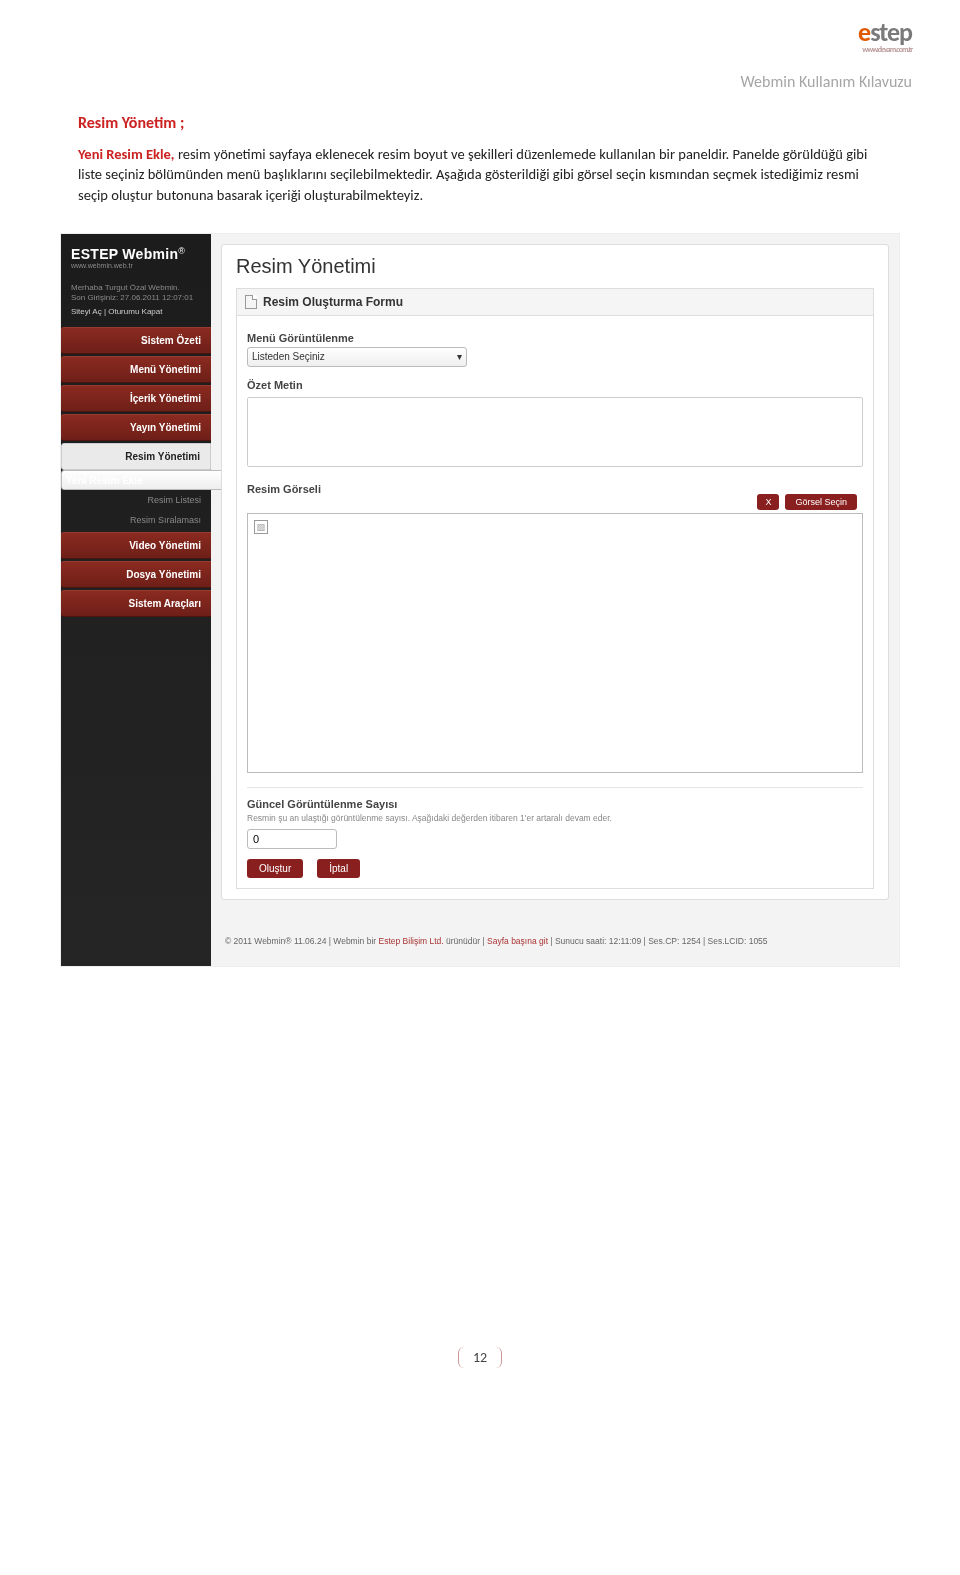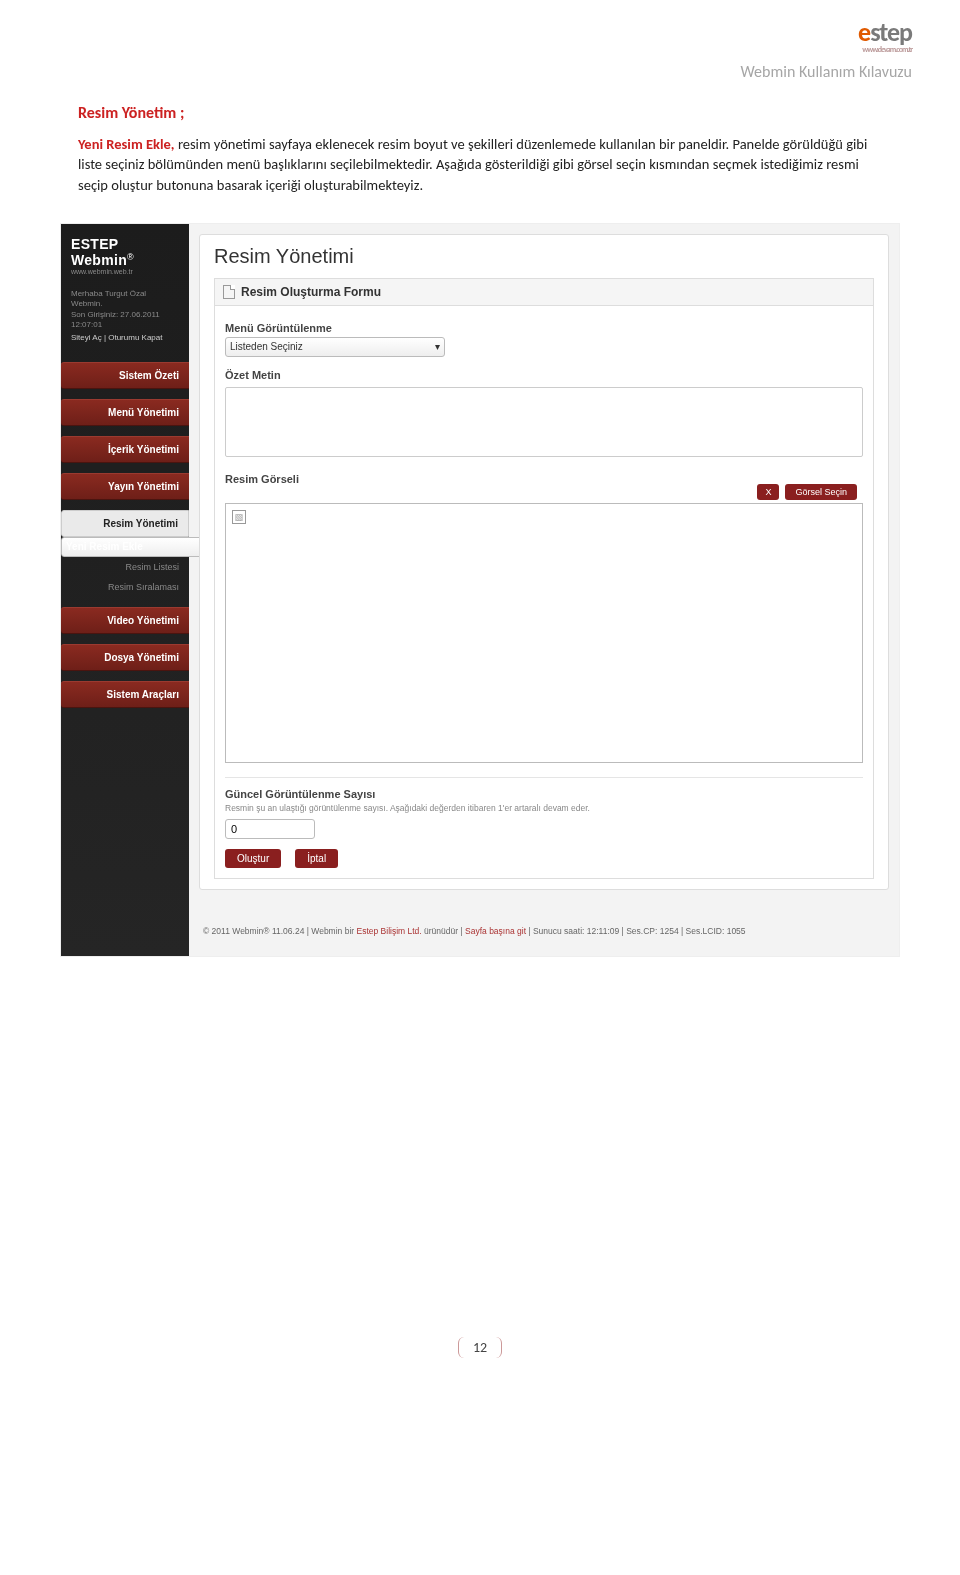--- a/index.html
+++ b/index.html
@@ -2,34 +2,34 @@
 <html><head>
 <meta charset="utf-8">
 <style>
   * { box-sizing: border-box; margin: 0; padding: 0; }
   body { font-family: Calibri, Arial, sans-serif; width: 960px; background: #fff; color: #222; }
   .page-header { text-align: right; padding: 16px 48px 4px 0; position: relative; }
   .logo-estep { display: inline-block; font-weight: bold; font-size: 26px; letter-spacing: -1px; }
   .logo-orange { color: #e05a00; }
   .logo-gray { color: #7a7a7a; }
   .logo-sub { font-size: 8px; color: #b99; margin-top: -4px; }
-  .doc-title { color: #a6a6a6; font-size: 16px; margin-top: 6px; padding-left: 23px; }
+  .doc-title { color: #a6a6a6; font-size: 16px; margin-top: 16px; padding-left: 23px; }
   .content { padding: 18px 70px 10px 78px; }
   .sec-title { color: #c22; font-weight: bold; font-size: 16px; margin-bottom: 12px; }
   .para { font-size: 14.5px; line-height: 1.4; }
   .red { color: #c22; font-weight: bold; }
   .screenshot { margin: 18px 60px 0 60px; background: #f3f3f3; border: 1px solid #eee; font-family: Arial, sans-serif; font-size: 11px; color: #333; display: flex; }
-  .sidebar { width: 128px; background: linear-gradient(#1c1c1c, #252525); color: #c9c9c9; display: flex; flex-direction: column; padding-bottom: 40px; }
+  .sidebar { width: 150px; background: linear-gradient(#1c1c1c, #252525); color: #c9c9c9; display: flex; flex-direction: column; padding-bottom: 40px; }
   .brand { padding: 12px 10px 6px 10px; color: #fff; }
   .brand-main { font-size: 14px; font-weight: bold; letter-spacing: .3px; }
   .brand-reg { font-size: 9px; vertical-align: super; }
   .brand-sub { font-size: 7px; color: #8a8a8a; }
   .welcome { padding: 8px 10px; font-size: 8px; color: #8a8a8a; line-height: 1.3; }
   .welcome .links { color: #ccc; margin-top: 3px; }
-  .menu-item { background: linear-gradient(#8a2a20, #6e1f18); border-top: 1px solid #9a3a30; border-bottom: 1px solid #4a140f; padding: 7px 10px; color: #fff; font-size: 10px; font-weight: bold; text-align: right; margin-top: 10px; border-radius: 3px 0 0 3px; }
+  .menu-item { background: linear-gradient(#8a2a20, #6e1f18); border-top: 1px solid #9a3a30; border-bottom: 1px solid #4a140f; padding: 7px 10px; color: #fff; font-size: 10px; font-weight: bold; text-align: right; margin-top: 2px; border-radius: 3px 0 0 3px; }
   .menu-item.active { background: #eaeaea; color: #222; border: 1px solid #ccc; }
   .sub-item { padding: 5px 10px 5px 0; font-size: 9px; text-align: right; color: #ddd; }
   .sub-item.sel { color: #fff; font-weight: bold; }
   .sub-item.dim { color: #888; }
   .main { flex: 1; background: #fff; margin: 10px; padding: 10px 14px; border: 1px solid #ddd; border-radius: 3px; }
   .pg-title { font-size: 20px; font-weight: normal; margin-bottom: 10px; }
   .form-head { background: #f5f5f5; border: 1px solid #ddd; padding: 6px 8px; font-size: 12px; font-weight: bold; display: flex; align-items: center; gap: 6px; }
   .form-body { border: 1px solid #ddd; border-top: none; padding: 10px; }
   .lbl { font-size: 11px; font-weight: bold; color: #444; margin: 6px 0 3px 0; }
   .sel { width: 220px; height: 20px; border: 1px solid #bbb; border-radius: 3px; font-size: 10px; padding: 2px 4px; background: linear-gradient(#fff,#eee); display: inline-flex; justify-content: space-between; align-items: center; }

